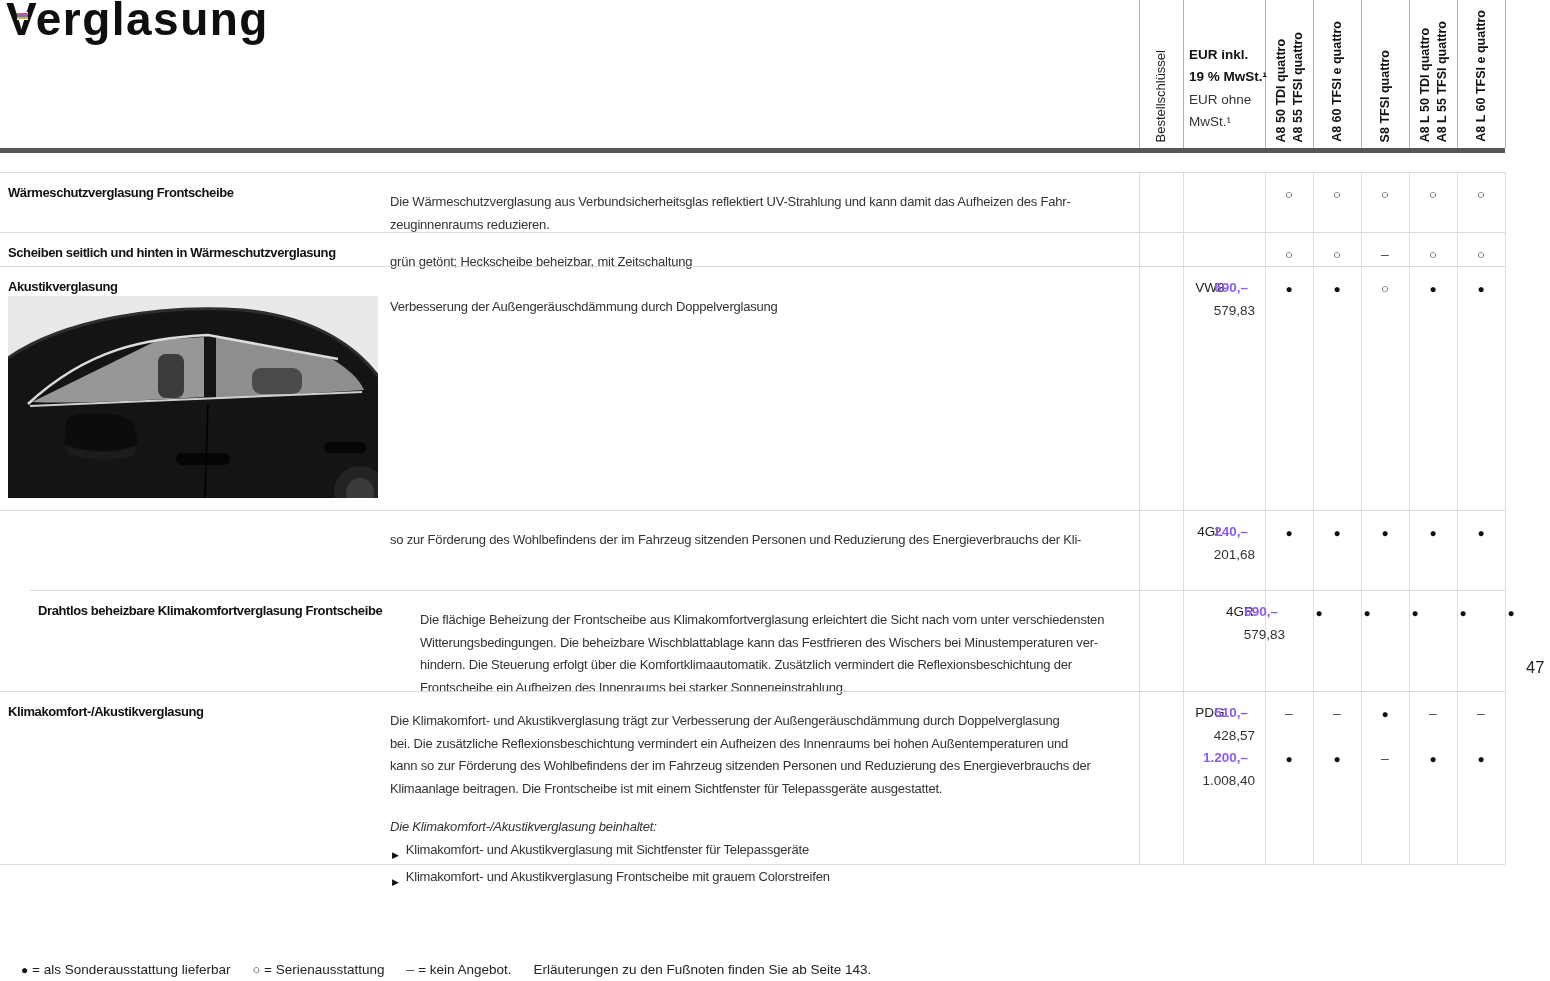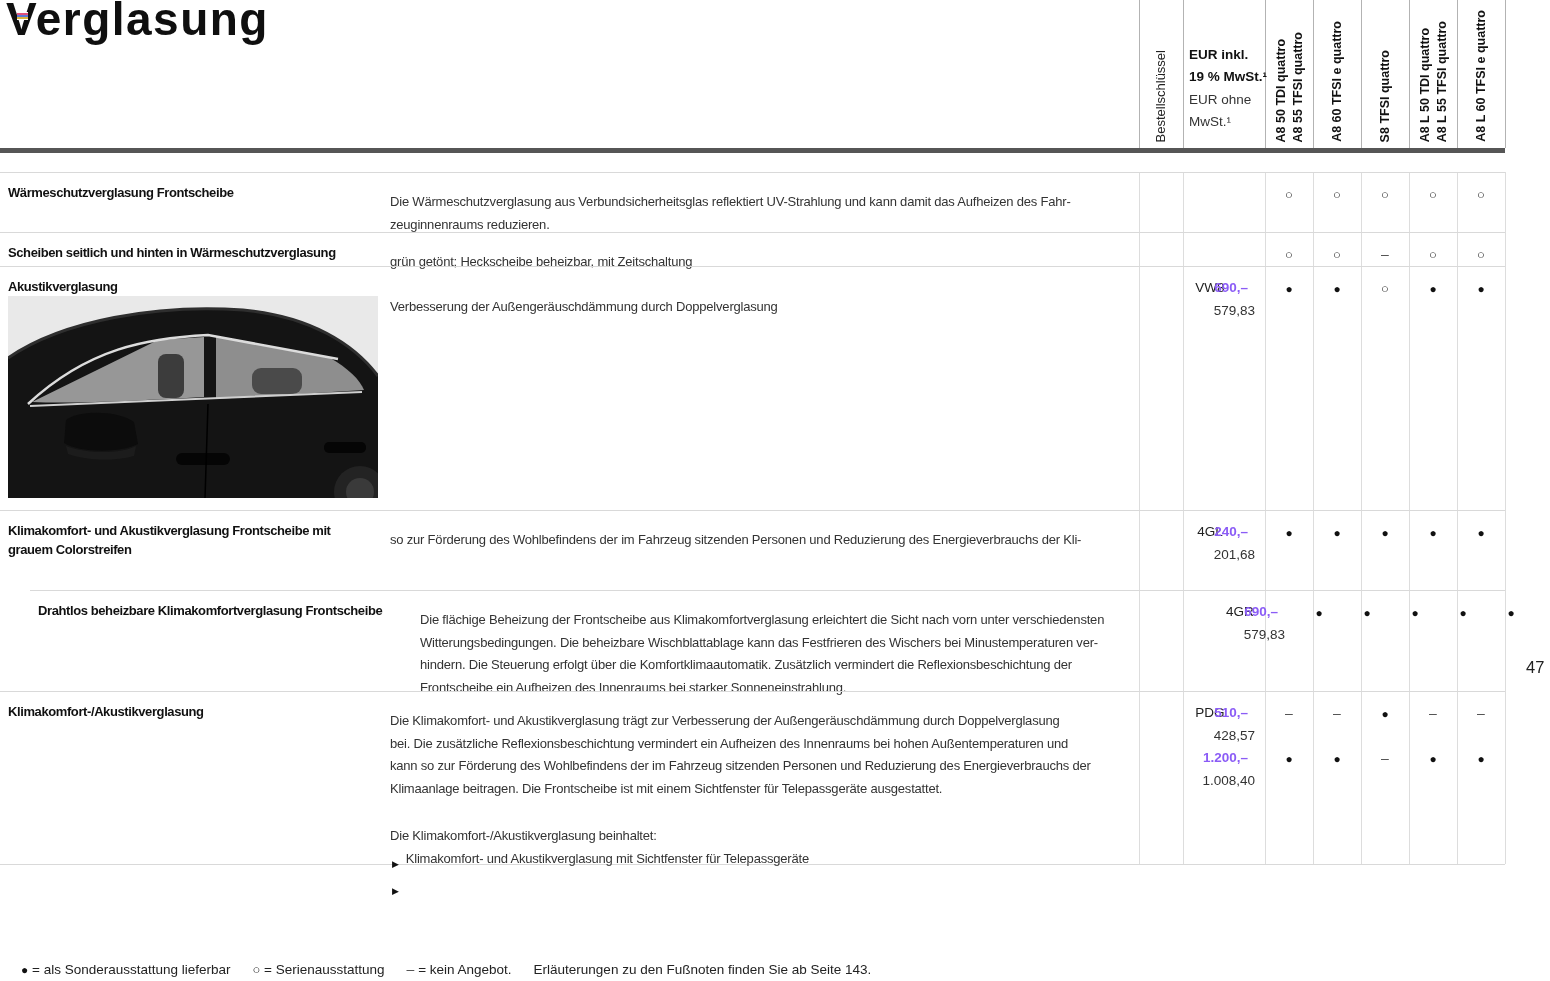--- a/index.html
+++ b/index.html
@@ -25,21 +25,21 @@
   
   .tbody{position:absolute;left:0;top:172px;width:1505px;border-bottom:1px solid #d9d9d9;}
   .vbody{position:absolute;top:0;bottom:0;width:1px;background:#ddd;}
   .row{position:relative;border-top:1px solid #d9d9d9;box-sizing:border-box;}
   .cl{position:absolute;left:8px;top:10px;width:378px;font-weight:bold;font-size:13px;
       letter-spacing:-0.4px;line-height:19px;color:#111;}
   .cd{position:absolute;left:390px;top:18px;width:752px;font-size:13px;
       letter-spacing:-0.2px;line-height:22.5px;color:#333;}
   .row.img .cd{top:29px;}
   .cd .ln{white-space:nowrap;}
-  .cd .sub{margin-top:25px;}
+  .cd .sub{margin-top:16px;font-style:italic;}
   .cd .bl{display:flex;align-items:flex-start;line-height:22px;}
   .bl .tri{font-size:9px;margin:5px 7px 0 2px;color:#111;}
   .cc{position:absolute;left:1188px;top:10px;width:44px;text-align:center;
       font-size:13.5px;line-height:22.5px;color:#222;}
   .cp{position:absolute;left:1183px;top:10px;width:82px;text-align:right;
       font-size:13.5px;line-height:22.5px;}
   .cp .g{font-weight:bold;padding-right:17px;color:#8b5cf6;}
   .cp .n{padding-right:10px;color:#333;}
   .cs{position:absolute;top:10px;width:48px;text-align:center;line-height:22.5px;}
   .cs .slot{height:45px;}
@@ -198,21 +198,20 @@
           <div class="slot"><span class="sy-o">○</span></div>
         </div>
         <div class="cs" style="left: 1409px;">
           <div class="slot"><span class="sy-f">●</span></div>
         </div>
         <div class="cs" style="left: 1457px;">
           <div class="slot"><span class="sy-f">●</span></div>
         </div>
       </div>
       <div class="row" style="height: 80px;">
-        <div class="cl">Klimakomfort- und Akustikverglasung Frontscheibe mit<br>grauem Colorstreifen</div>
         <div class="cd">
           <div class="ln">so zur Förderung des Wohlbefindens der im Fahrzeug sitzenden Personen und Reduzierung des Energieverbrauchs der Kli-</div>
         </div>
         <div class="cc">4GL</div>
         <div class="cp">
           <div class="g">240,–</div>
           <div class="n">201,68</div>
         </div>
         <div class="cs" style="left: 1265px;">
           <div class="slot"><span class="sy-f">●</span></div>
@@ -266,20 +265,21 @@
           <div class="ln">bei. Die zusätzliche Reflexionsbeschichtung vermindert ein Aufheizen des Innenraums bei hohen Außentemperaturen und</div>
           <div class="ln">kann so zur Förderung des Wohlbefindens der im Fahrzeug sitzenden Personen und Reduzierung des Energieverbrauchs der</div>
           <div class="ln">Klimaanlage beitragen. Die Frontscheibe ist mit einem Sichtfenster für Telepassgeräte ausgestattet.</div>
           <div class="ln sub">Die Klimakomfort-/Akustikverglasung beinhaltet:</div>
           <div class="bl">
             <div class="tri">▶</div>
             <div>Klimakomfort- und Akustikverglasung mit Sichtfenster für Telepassgeräte</div>
           </div>
           <div class="bl">
             <div class="tri">▶</div>
+            <div>Klimakomfort- und Akustikverglasung Frontscheibe mit grauem Colorstreifen</div>
           </div>
         </div>
         <div class="cc">PDG</div>
         <div class="cp">
           <div class="g">510,–</div>
           <div class="n">428,57</div>
           <div class="g">1.200,–</div>
           <div class="n">1.008,40</div>
         </div>
         <div class="cs" style="left: 1265px;">

